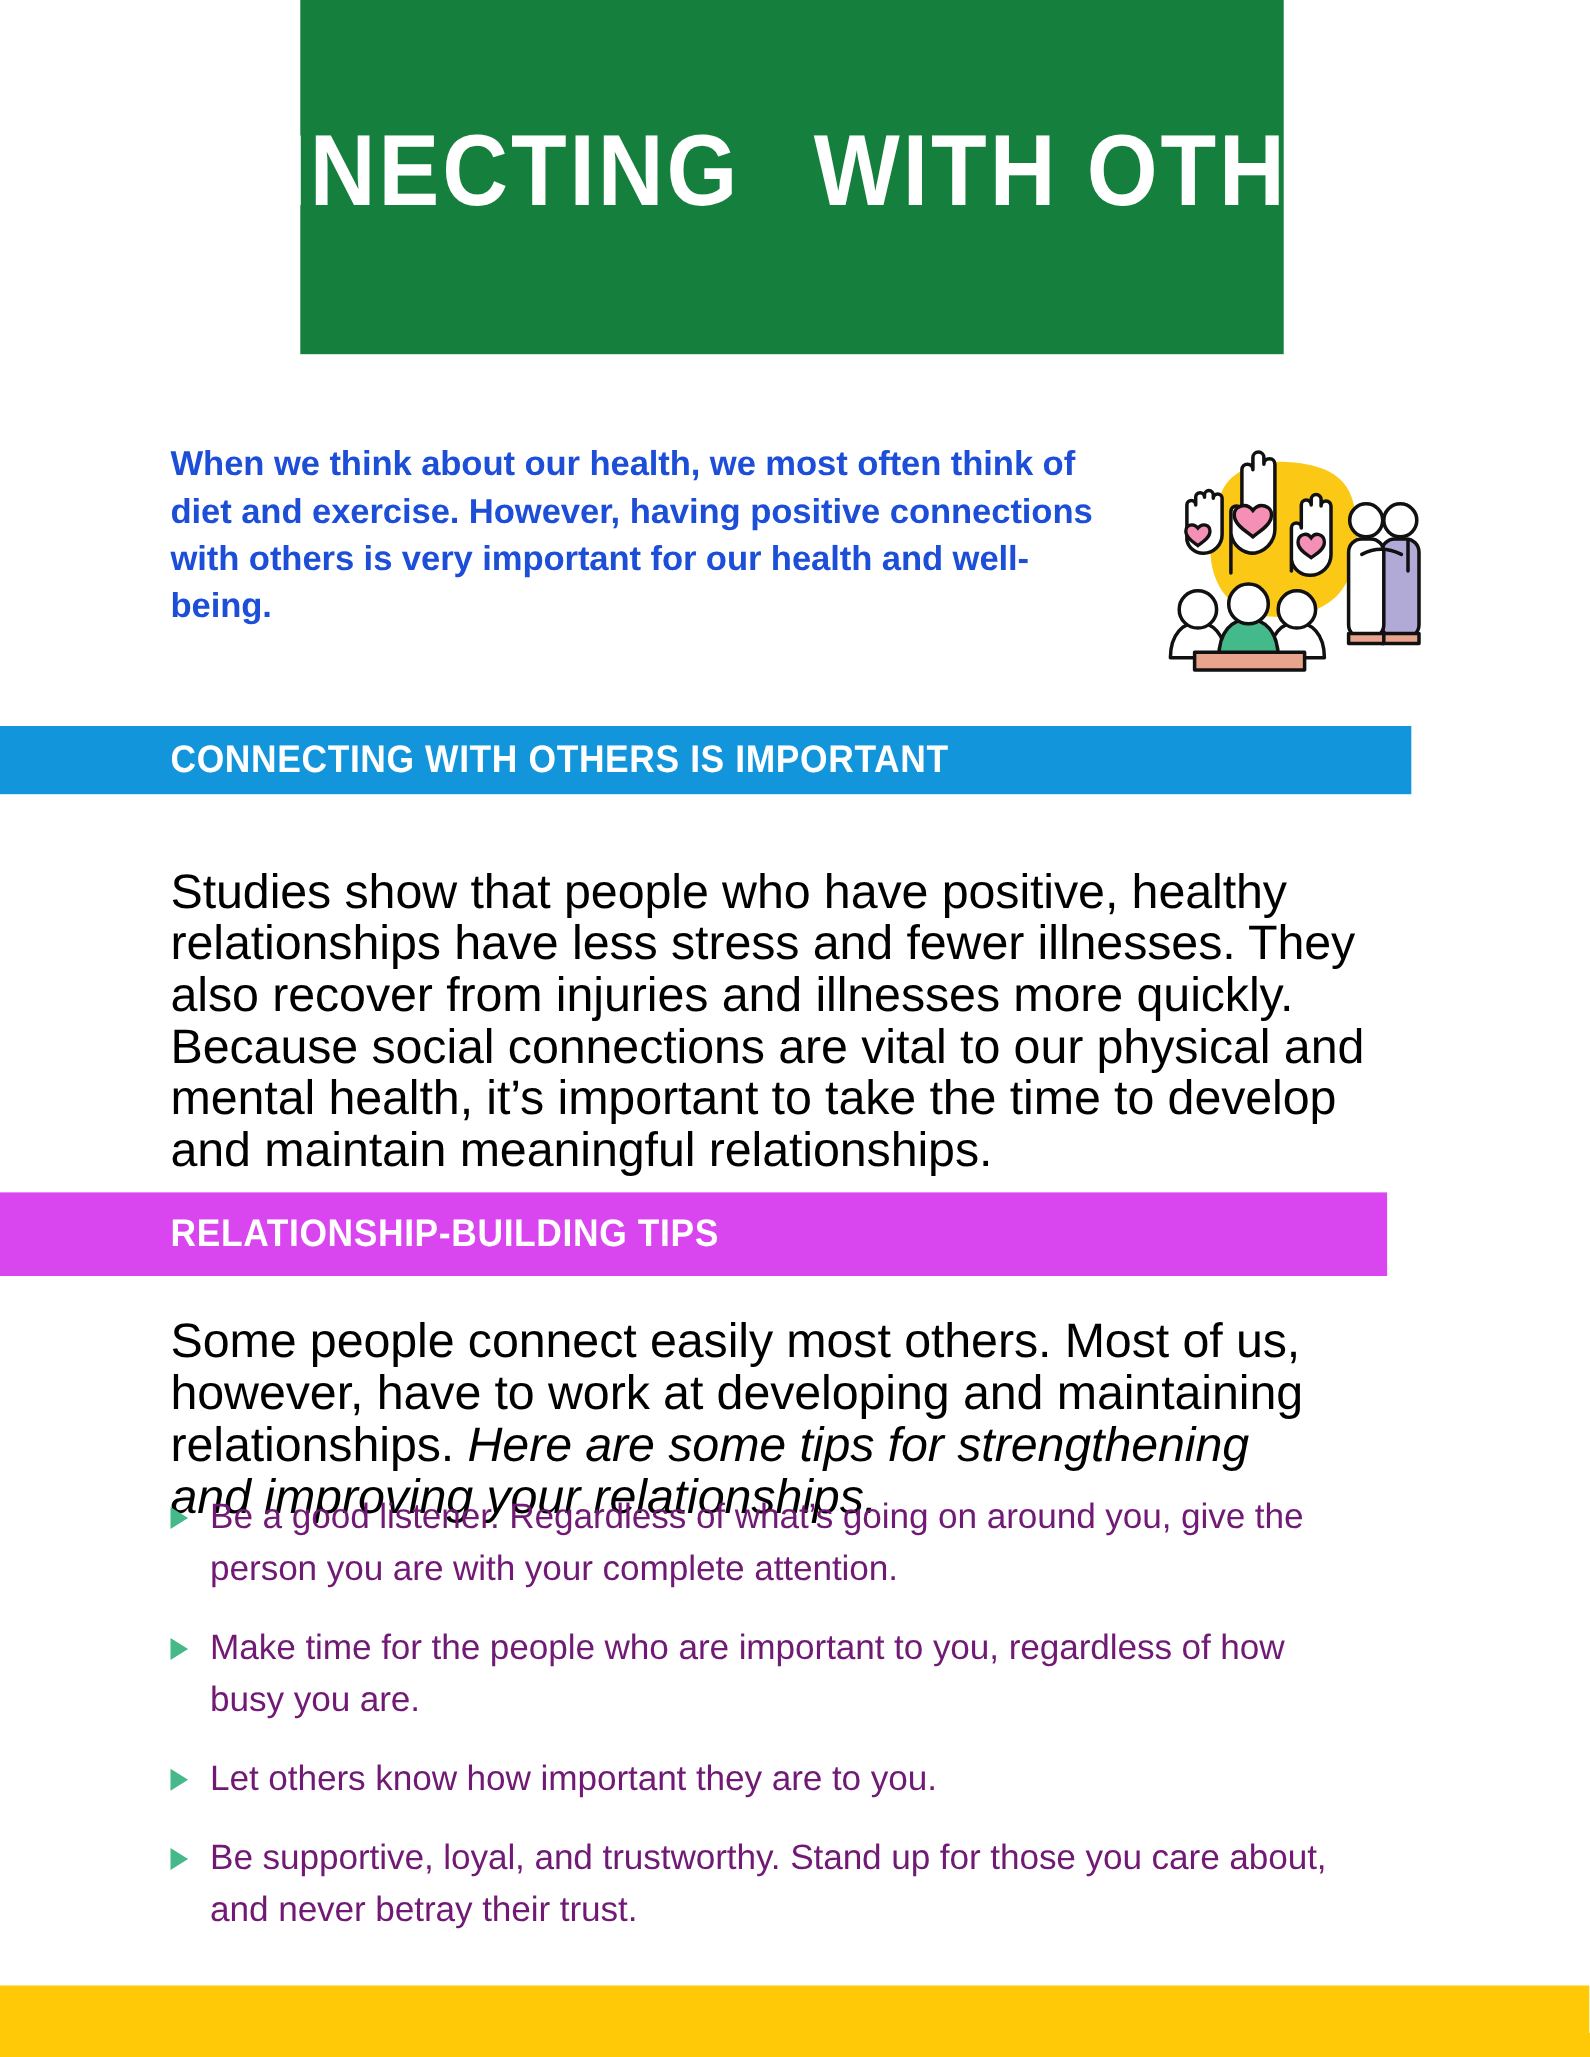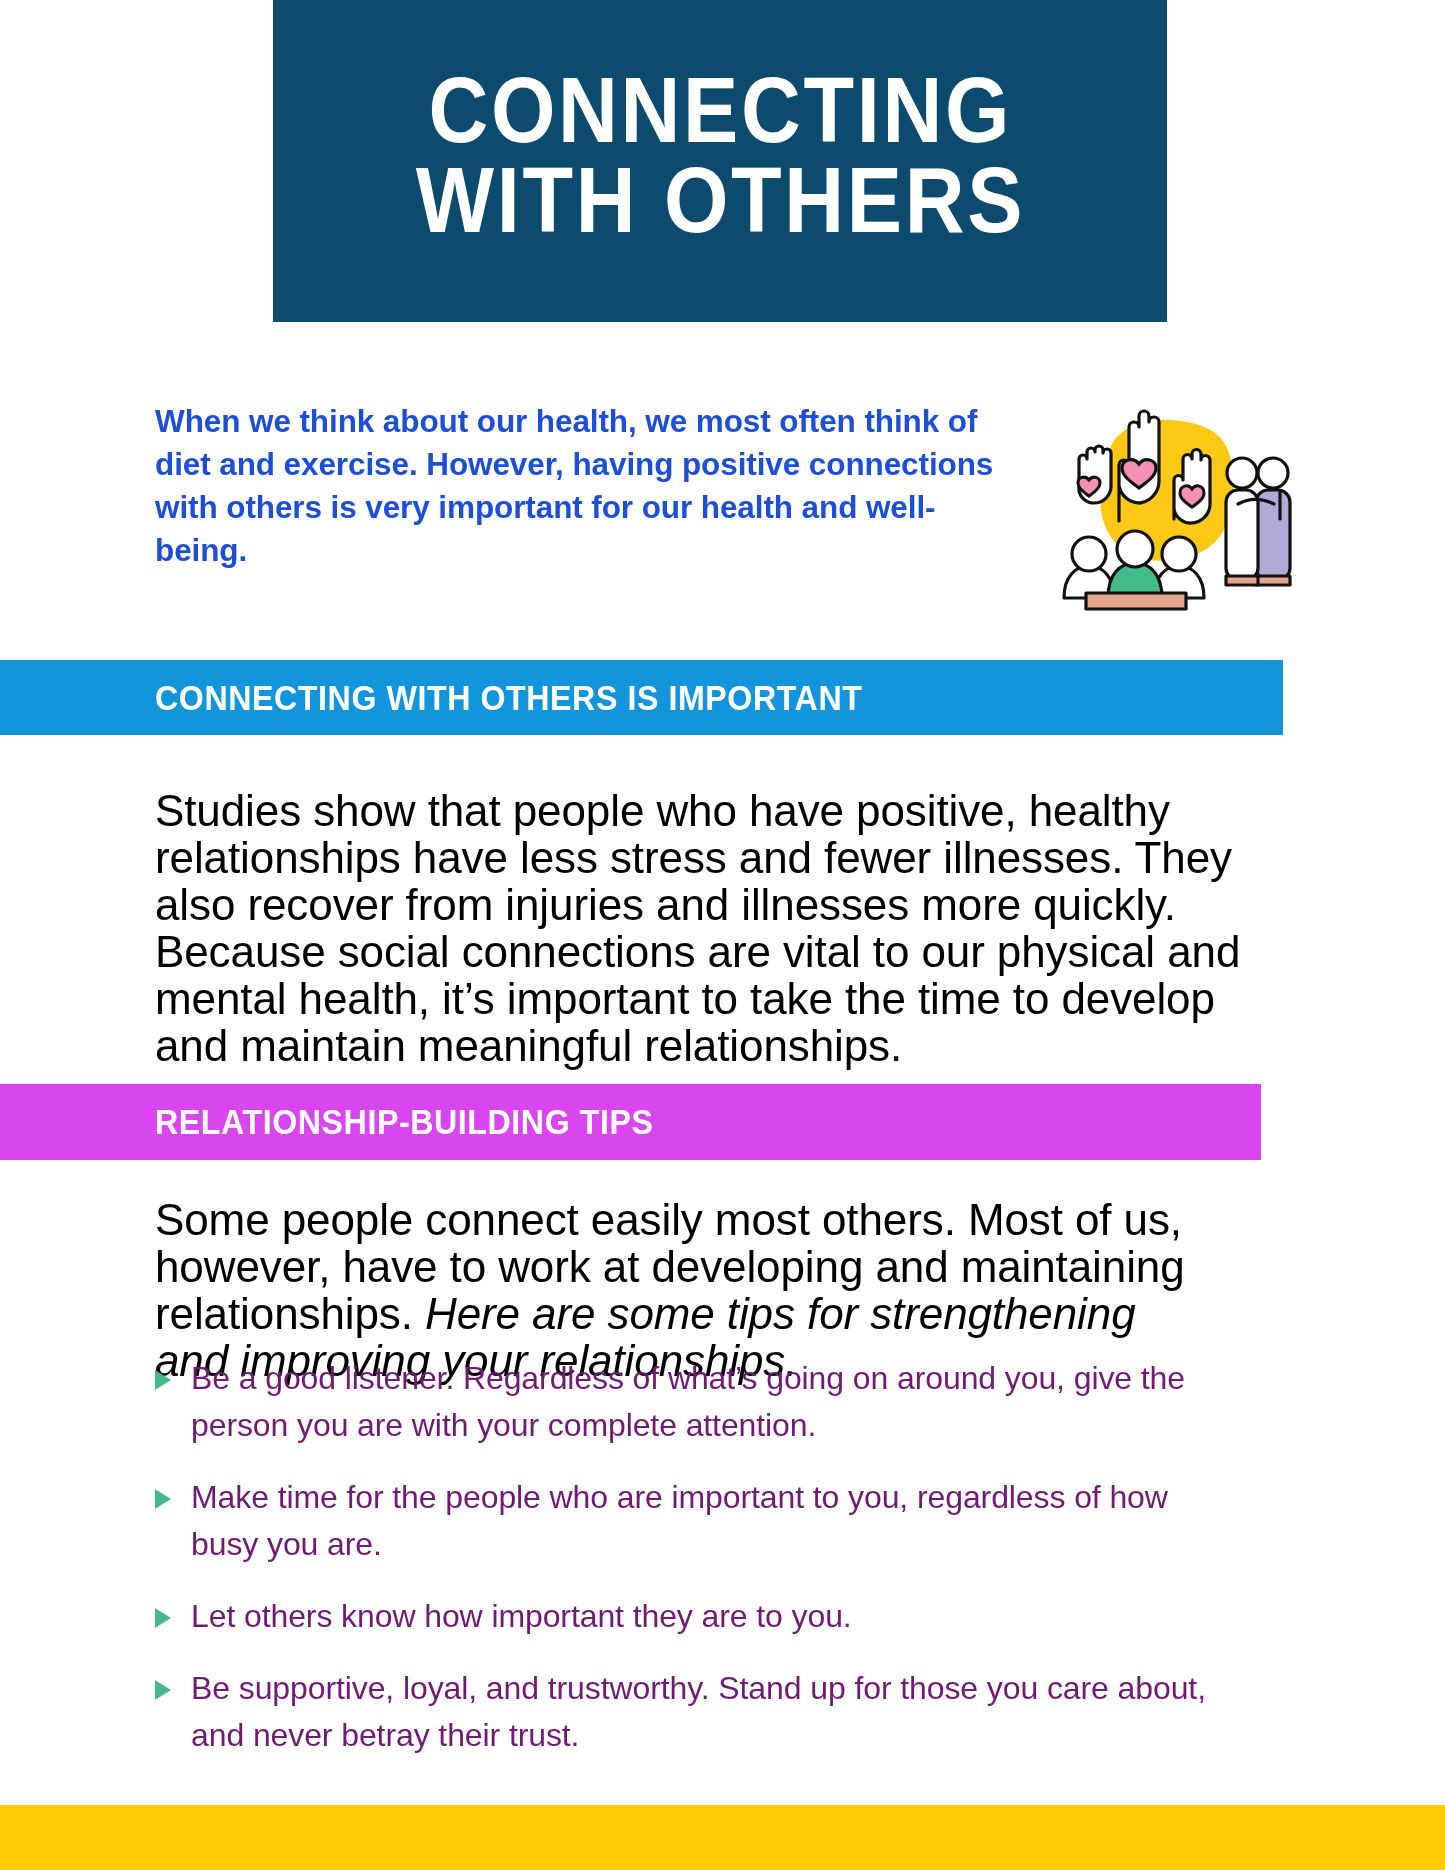--- a/index.html
+++ b/index.html
@@ -16,24 +16,24 @@
     -webkit-font-smoothing: antialiased;
   }
 
   
   .title-banner {
     position: absolute;
     left: 273px;
     top: 0;
     width: 894px;
     height: 322px;
-    background: #0c4a6e;
+    background: #15803d;
     box-sizing: border-box;
     display: flex;
-    flex-direction: column;
+    flex-direction: row;
     align-items: center;
     justify-content: center;
     padding-bottom: 12px;
   }
   .title-line {
     color: #ffffff;
     font-family: "Liberation Sans Narrow", "Liberation Sans", sans-serif;
     font-weight: 700;
     font-size: 92px;
     line-height: 0.98;
@@ -90,21 +90,21 @@
     font-size: 35px;
     letter-spacing: 0.6px;
     text-transform: uppercase;
     transform: scaleX(0.92);
     transform-origin: left center;
     white-space: nowrap;
   }
   .bar-blue {
     top: 660px;
     width: 1283px;
-    height: 75px;
+    height: 62px;
     background: #1295db;
   }
   .bar-green {
     top: 1084px;
     width: 1261px;
     height: 76px;
     background: #d946ef;
   }
 
   

